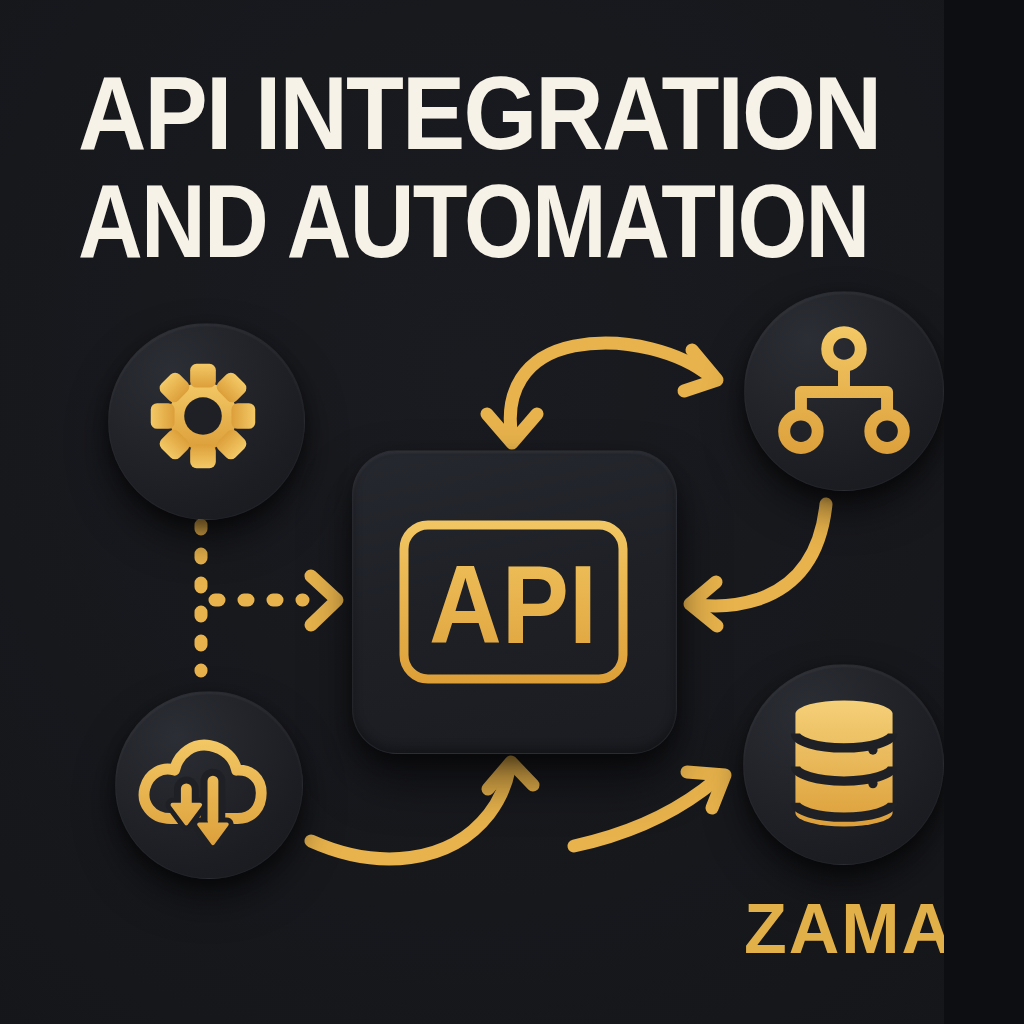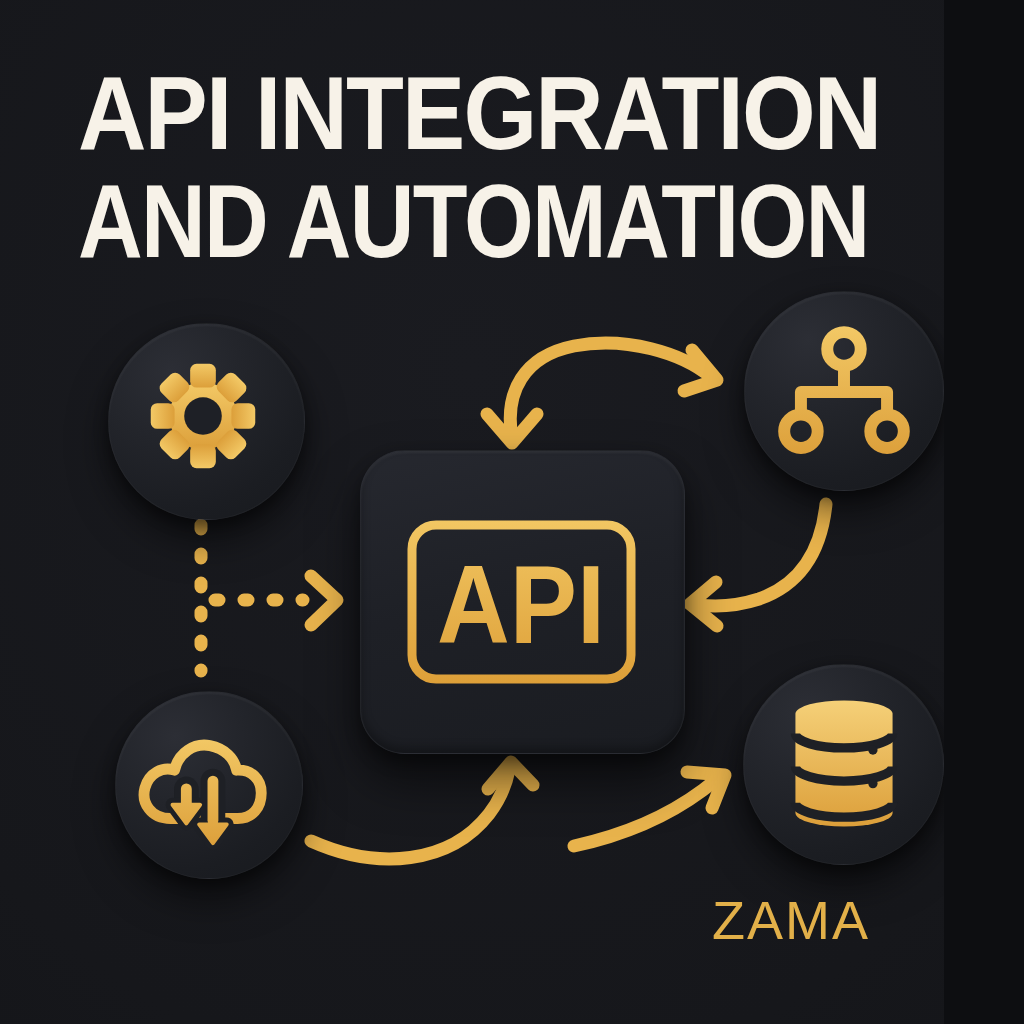--- a/index.html
+++ b/index.html
@@ -27,29 +27,28 @@
   .node-cloud{left:115px;top:691px;width:186px;height:186px;}
   .node-db   {left:743px;top:664px;width:199px;height:199px;}
   .node-gear svg{transform:translate(-4px,-6px);}
   
   .api-card{
     position:absolute;left:352px;top:450px;width:323px;height:302px;border-radius:45px;
     background:linear-gradient(168deg,#26282f 0%,#1e2026 48%,#1a1c21 100%);
     box-shadow:0 26px 48px rgba(0,0,0,.55), 0 8px 16px rgba(0,0,0,.35),
                inset 0 2px 3px rgba(255,255,255,.055), inset 0 -5px 10px rgba(0,0,0,.3);
     border:1px solid rgba(255,255,255,.03);
-    margin-left:8px;
   }
   .api-badge{position:absolute;left:45px;top:68px;}
   
   .connections{position:absolute;left:0;top:0;pointer-events:none;}
   
   .brand{
-    position:absolute;left:712px;top:889px;
-    font-size:54px;font-weight:400;letter-spacing:2px;color:#e2b049;white-space:nowrap;
+    position:absolute;left:744px;top:889px;
+    font-size:70px;font-weight:700;letter-spacing:2px;color:#e2b049;white-space:nowrap;
   }
 </style>
 </head>
 <body>
 
 <div class="poster">
 
   <header class="title">
     <div class="title-line l1">API INTEGRATION</div>
     <div class="title-line l2">AND AUTOMATION</div>

